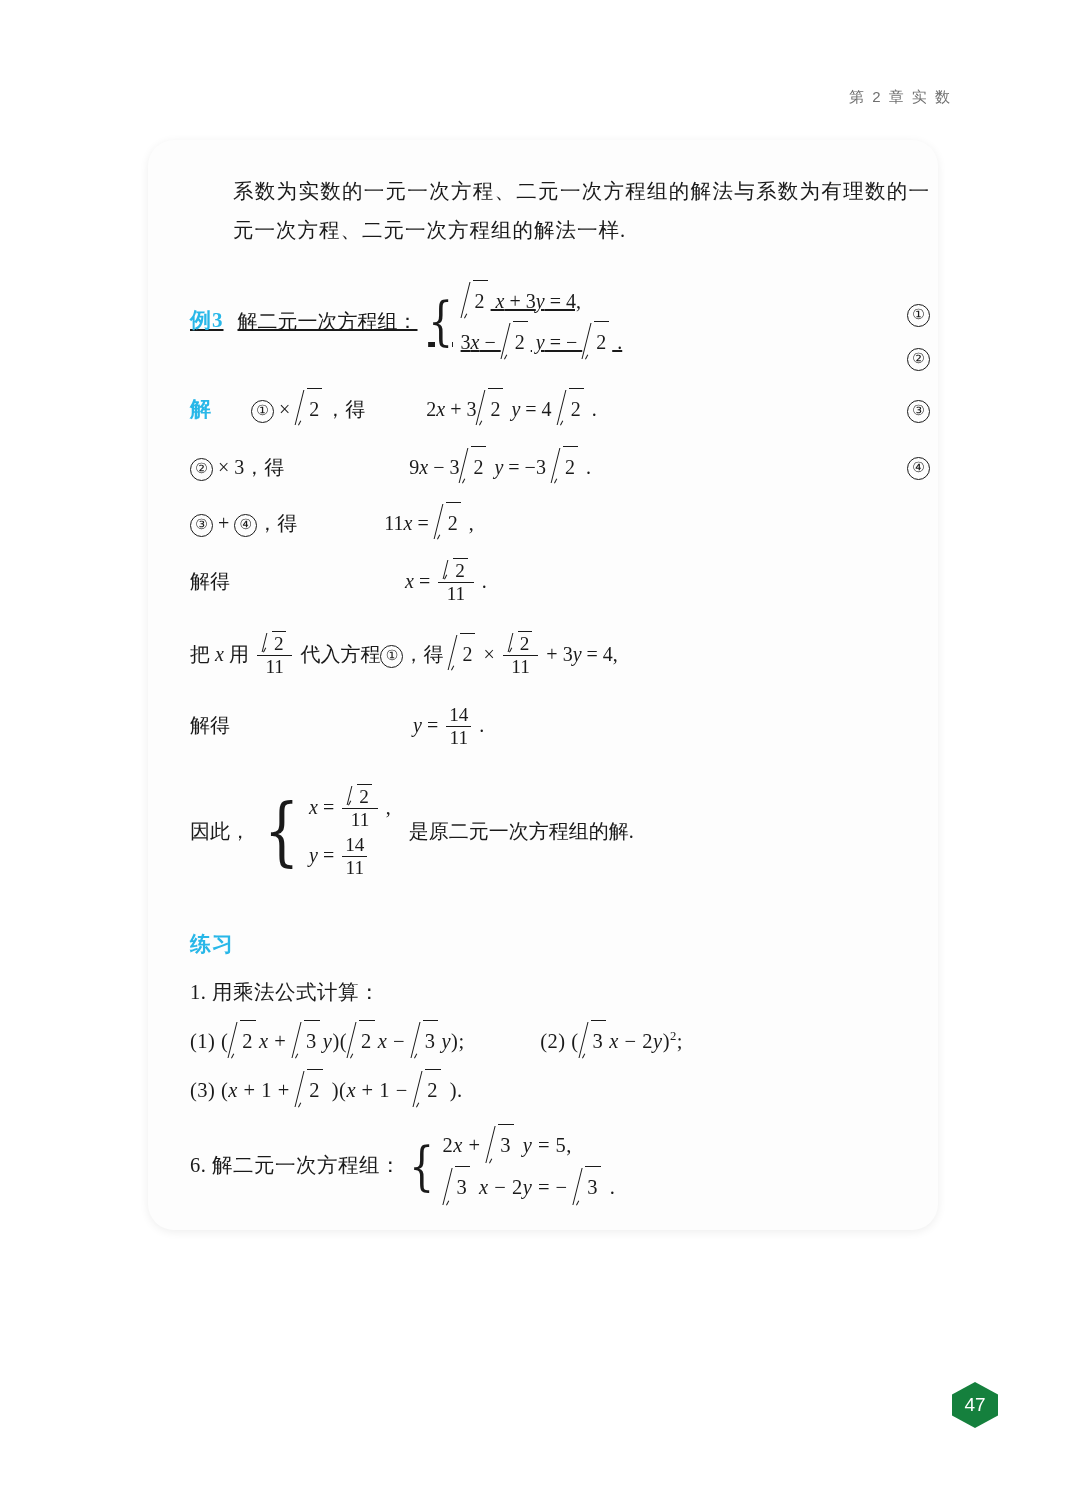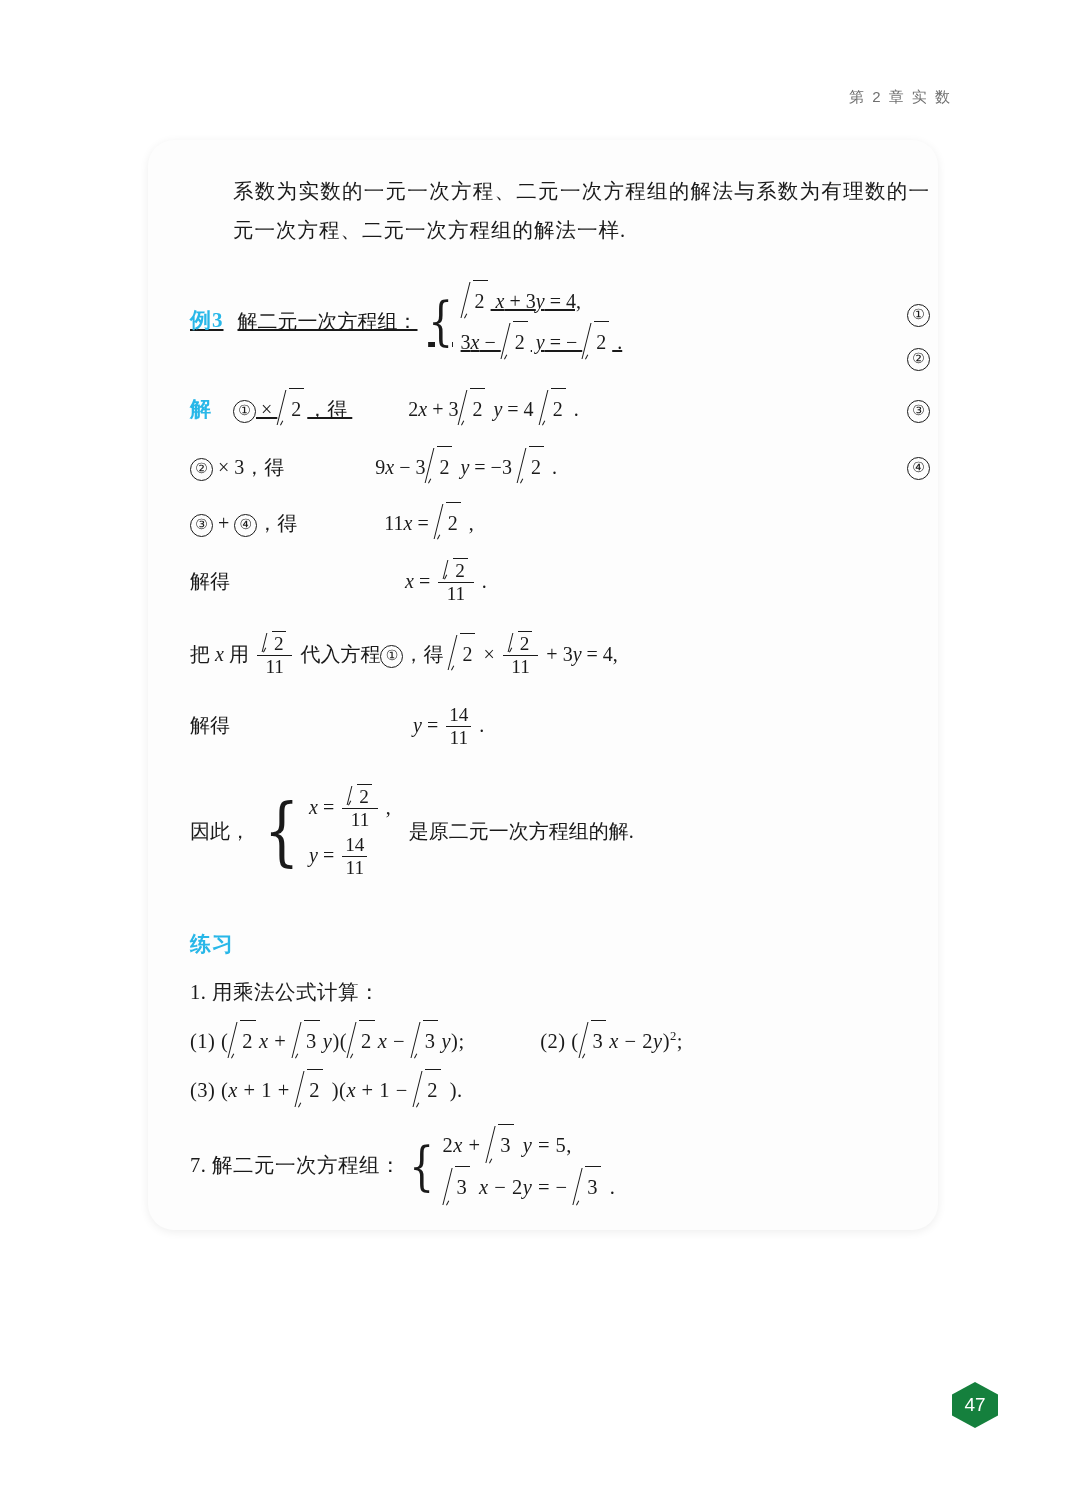--- a/index.html
+++ b/index.html
@@ -196,36 +196,36 @@
       <span class="tagright" style="top:14px;transform:none;">
         <span class="circnum">①</span>
       </span>
       <span class="tagright" style="top:58px;transform:none;">
         <span class="circnum">②</span>
       </span>
     </div>
 
     <div class="row" style="margin-top:26px;">
       <span class="blue" style="font-size:21px;">解</span>
-      <span class="math" style="margin-left:16px;text-decoration:underline;">
+      <span class="math" style="margin-left:34px;">
         <span class="circnum">①</span> × <span class="sqrt"><span class="rad">2</span></span>，得
       </span>
       <span class="math" style="margin-left:56px;">
         2<span class="it">x</span> + 3<span class="sqrt"><span class="rad">2</span></span><span class="it"> y</span> = 4 <span class="sqrt"><span class="rad">2</span></span> .
       </span>
       <span class="tagright">
         <span class="circnum">③</span>
       </span>
     </div>
 
     <div class="row" style="margin-top:16px;">
       <span class="math">
         <span class="circnum">②</span> × 3，得
       </span>
-      <span class="math" style="margin-left:86px;">
+      <span class="math" style="margin-left:120px;">
         9<span class="it">x</span> − 3<span class="sqrt"><span class="rad">2</span></span><span class="it"> y</span> = −3 <span class="sqrt"><span class="rad">2</span></span> .
       </span>
       <span class="tagright">
         <span class="circnum">④</span>
       </span>
     </div>
 
     <div class="row" style="margin-top:16px;">
       <span class="math">
         <span class="circnum">③</span> + <span class="circnum">④</span>，得
@@ -284,21 +284,21 @@
       </span>
     </div>
 
     <div class="exline">
       <span class="math">
         (3) (<span class="it">x</span> + 1 + <span class="sqrt"><span class="rad">2</span></span> )(<span class="it">x</span> + 1 − <span class="sqrt"><span class="rad">2</span></span> ).
       </span>
     </div>
 
     <div class="exline" style="display:flex;align-items:center;margin-top:14px;">
-      <span>7. 解二元一次方程组：</span>
+      <span>6. 解二元一次方程组：</span>
       <span class="sys math" style="margin-left:4px;">
         <span class="bracket">{</span>
         <span class="rows">
           <div>
             2<span class="it">x</span> + <span class="sqrt"><span class="rad">3</span></span><span class="it"> y</span> = 5,
           </div>
           <div>
             <span class="sqrt"><span class="rad">3</span></span><span class="it"> x</span> − 2<span class="it">y</span> = − <span class="sqrt"><span class="rad">3</span></span> .
           </div>
         </span>

